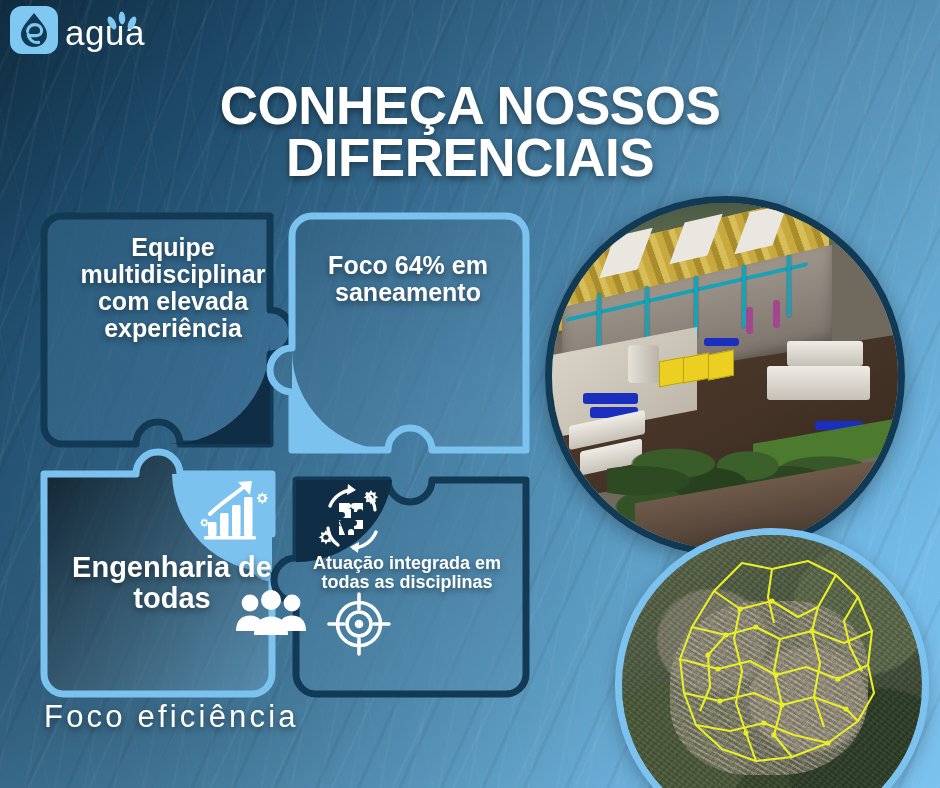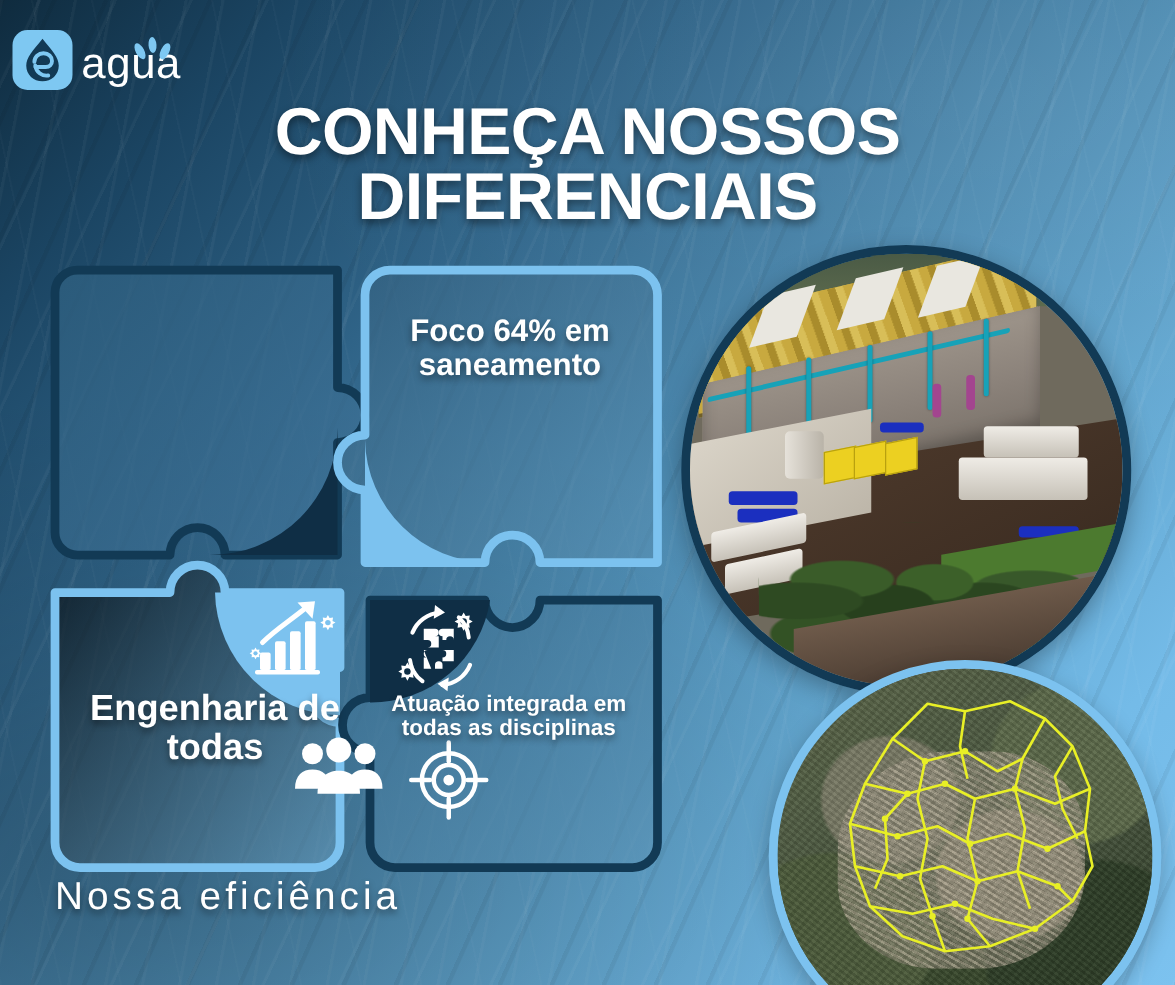--- a/index.html
+++ b/index.html
@@ -34,21 +34,21 @@
       radial-gradient(90% 60% at 85% 10%, rgba(255,255,255,.06), rgba(255,255,255,0) 70%),
       repeating-linear-gradient(114deg, rgba(0,0,0,.05) 0px, rgba(0,0,0,.05) 3px, rgba(0,0,0,0) 4px, rgba(0,0,0,0) 38px);
   }
   .tex.c{
     background:
       repeating-linear-gradient(-65deg, rgba(255,255,255,.05) 0px, rgba(255,255,255,.05) 2px, rgba(255,255,255,0) 3px, rgba(255,255,255,0) 55px);
     opacity:.7;
   }
 
   
-  #logo{position:absolute;left:10px;top:24px;display:flex;align-items:center;gap:7px;}
+  #logo{position:absolute;left:10px;top:6px;display:flex;align-items:center;gap:7px;}
   .logo-mark{
     width:48px;height:48px;border-radius:12px;background:#7ec8f2;
     position:relative;flex:0 0 auto;
   }
   .logo-word{
     color:#ffffff;font-size:35px;font-weight:400;letter-spacing:.5px;
     line-height:1;position:relative;top:2px;
   }
   .logo-splash{position:absolute;left:93px;top:4px;}
 
@@ -344,20 +344,21 @@
 
         <path d="M12 22 A26 26 0 0 1 34 6" fill="none" stroke="#fff" stroke-width="3.4" stroke-linecap="round"></path>
         <path d="M30 0 L38 6 L29 11 Z" fill="#fff"></path>
         <path d="M58 48 A26 26 0 0 1 36 64" fill="none" stroke="#fff" stroke-width="3.4" stroke-linecap="round"></path>
         <path d="M40 69 L32 63 L41 58 Z" fill="#fff"></path>
         <path d="M10 44 A24 24 0 0 0 20 61" fill="none" stroke="#fff" stroke-width="3.2" stroke-linecap="round"></path>
         <path d="M57 26 A24 24 0 0 0 49 10" fill="none" stroke="#fff" stroke-width="3.2" stroke-linecap="round"></path>
       </g>
     </svg>
 
+    <div class="pz-text" id="t-tl">Equipe multidisciplinar com elevada experiência</div>
     <div class="pz-text" id="t-tr">Foco 64% em saneamento</div>
     <div class="pz-text" id="t-bl">Engenharia de todas</div>
     <div class="pz-text" id="t-br">Atuação integrada em todas as disciplinas</div>
   </div>
 
   <div class="circ" id="circ-top">
     <div class="inner plant">
       <div class="sky"></div>
       <div class="roof"></div>
       <div class="roofwhite"></div>
@@ -430,16 +431,16 @@
           <circle cx="206" cy="208" r="2.6"></circle>
             <circle cx="86" cy="120" r="2.6"></circle>
           <circle cx="152" cy="200" r="2.6"></circle>
             <circle cx="124" cy="198" r="2.6"></circle>
         </g>
       </svg>
     </div>
   </div>
 
   <div id="tagline">
-    <div class="l1">Nossa eficiência</div>
+    <div class="l1">Foco eficiência</div>
   </div>
 
 </div>
 
 </body></html>

